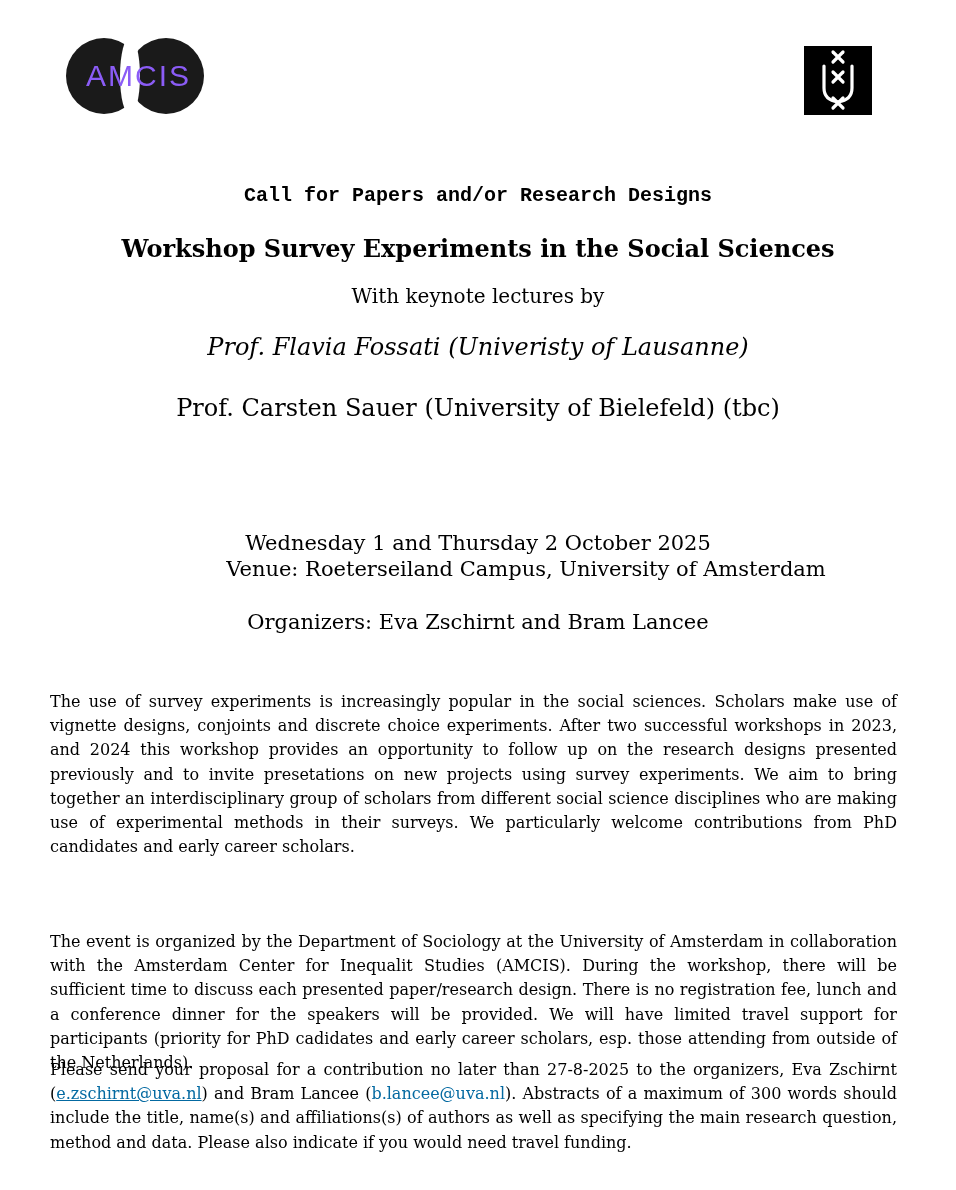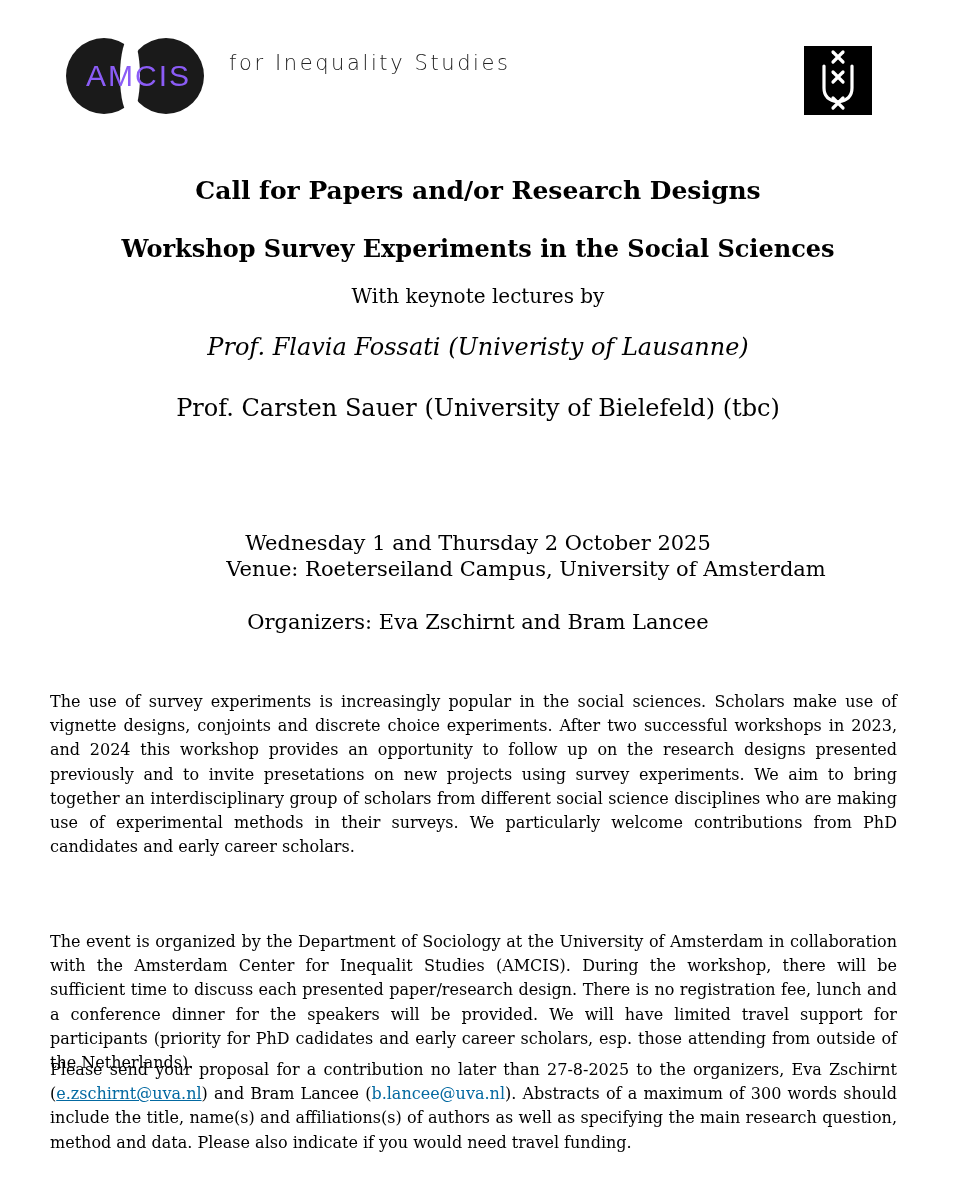--- a/index.html
+++ b/index.html
@@ -16,21 +16,21 @@
     .amcis-text { position: absolute; left: 20px; top: 19px; font-family: "Liberation Sans", "DejaVu Sans", sans-serif;
       font-size: 30px; font-weight: 400; color: #8b5cf6; letter-spacing: 2px; line-height: 38px; white-space: nowrap; }
     .logo-sub { position: absolute; left: 163px; top: 12px; font-family: "DejaVu Sans", "Liberation Sans", sans-serif;
       font-size: 21px; color: #222; letter-spacing: 2.6px; line-height: 26px; font-weight: 300; }
 
     #uva-logo { position: absolute; left: 804px; top: 46px; width: 68px; height: 69px; background: #000; }
     #uva-logo svg { width: 100%; height: 100%; display: block; }
 
     
     .center { position: absolute; left: 0; width: 956px; text-align: center; }
-    #title1 { top: 176px; font-size: 25px; font-weight: bold; }
+    #title1 { top: 184px; font-size: 20px; font-weight: bold; font-family: Liberation Mono, monospace; }
     #title2 { top: 234px; font-size: 24px; font-weight: bold; }
     #keynote-intro { top: 284px; font-size: 20px; }
     #speaker1 { top: 333px; font-size: 24px; font-style: italic; }
     #speaker2 { top: 394px; font-size: 24px; }
     #date { top: 531px; font-size: 21px; }
     #venue { top: 557px; font-size: 21px; padding-left: 48px; }
     #organizers { top: 610px; font-size: 21px; }
 
     
     .para { position: absolute; left: 50px; width: 847px; font-size: 16px; line-height: 24.2px; text-align: justify; }
@@ -40,21 +40,20 @@
     a.mail { color: #0369a1; }
   </style>
 </head>
 <body>
 
 <div id="amcis-logo">
   <div class="circle c1"></div>
   <div class="circle c2"></div>
   <div class="amcis-text">AMCIS</div>
   <div class="logo-sub">
-    <div>for Inequality Studies</div>
   </div>
 </div>
 
 <div id="uva-logo">
   <svg viewBox="0 0 68 69" xmlns="http://www.w3.org/2000/svg">
     <g stroke="#fff" stroke-width="3.2" stroke-linecap="round" fill="none">
       <line x1="29" y1="6" x2="39" y2="16"></line>
         <line x1="39" y1="6" x2="29" y2="16"></line>
       <path d="M20 20 L20 42 Q20 54 34 56 Q48 54 48 42 L48 20"></path>
       <line x1="29" y1="26" x2="39" y2="36"></line>

